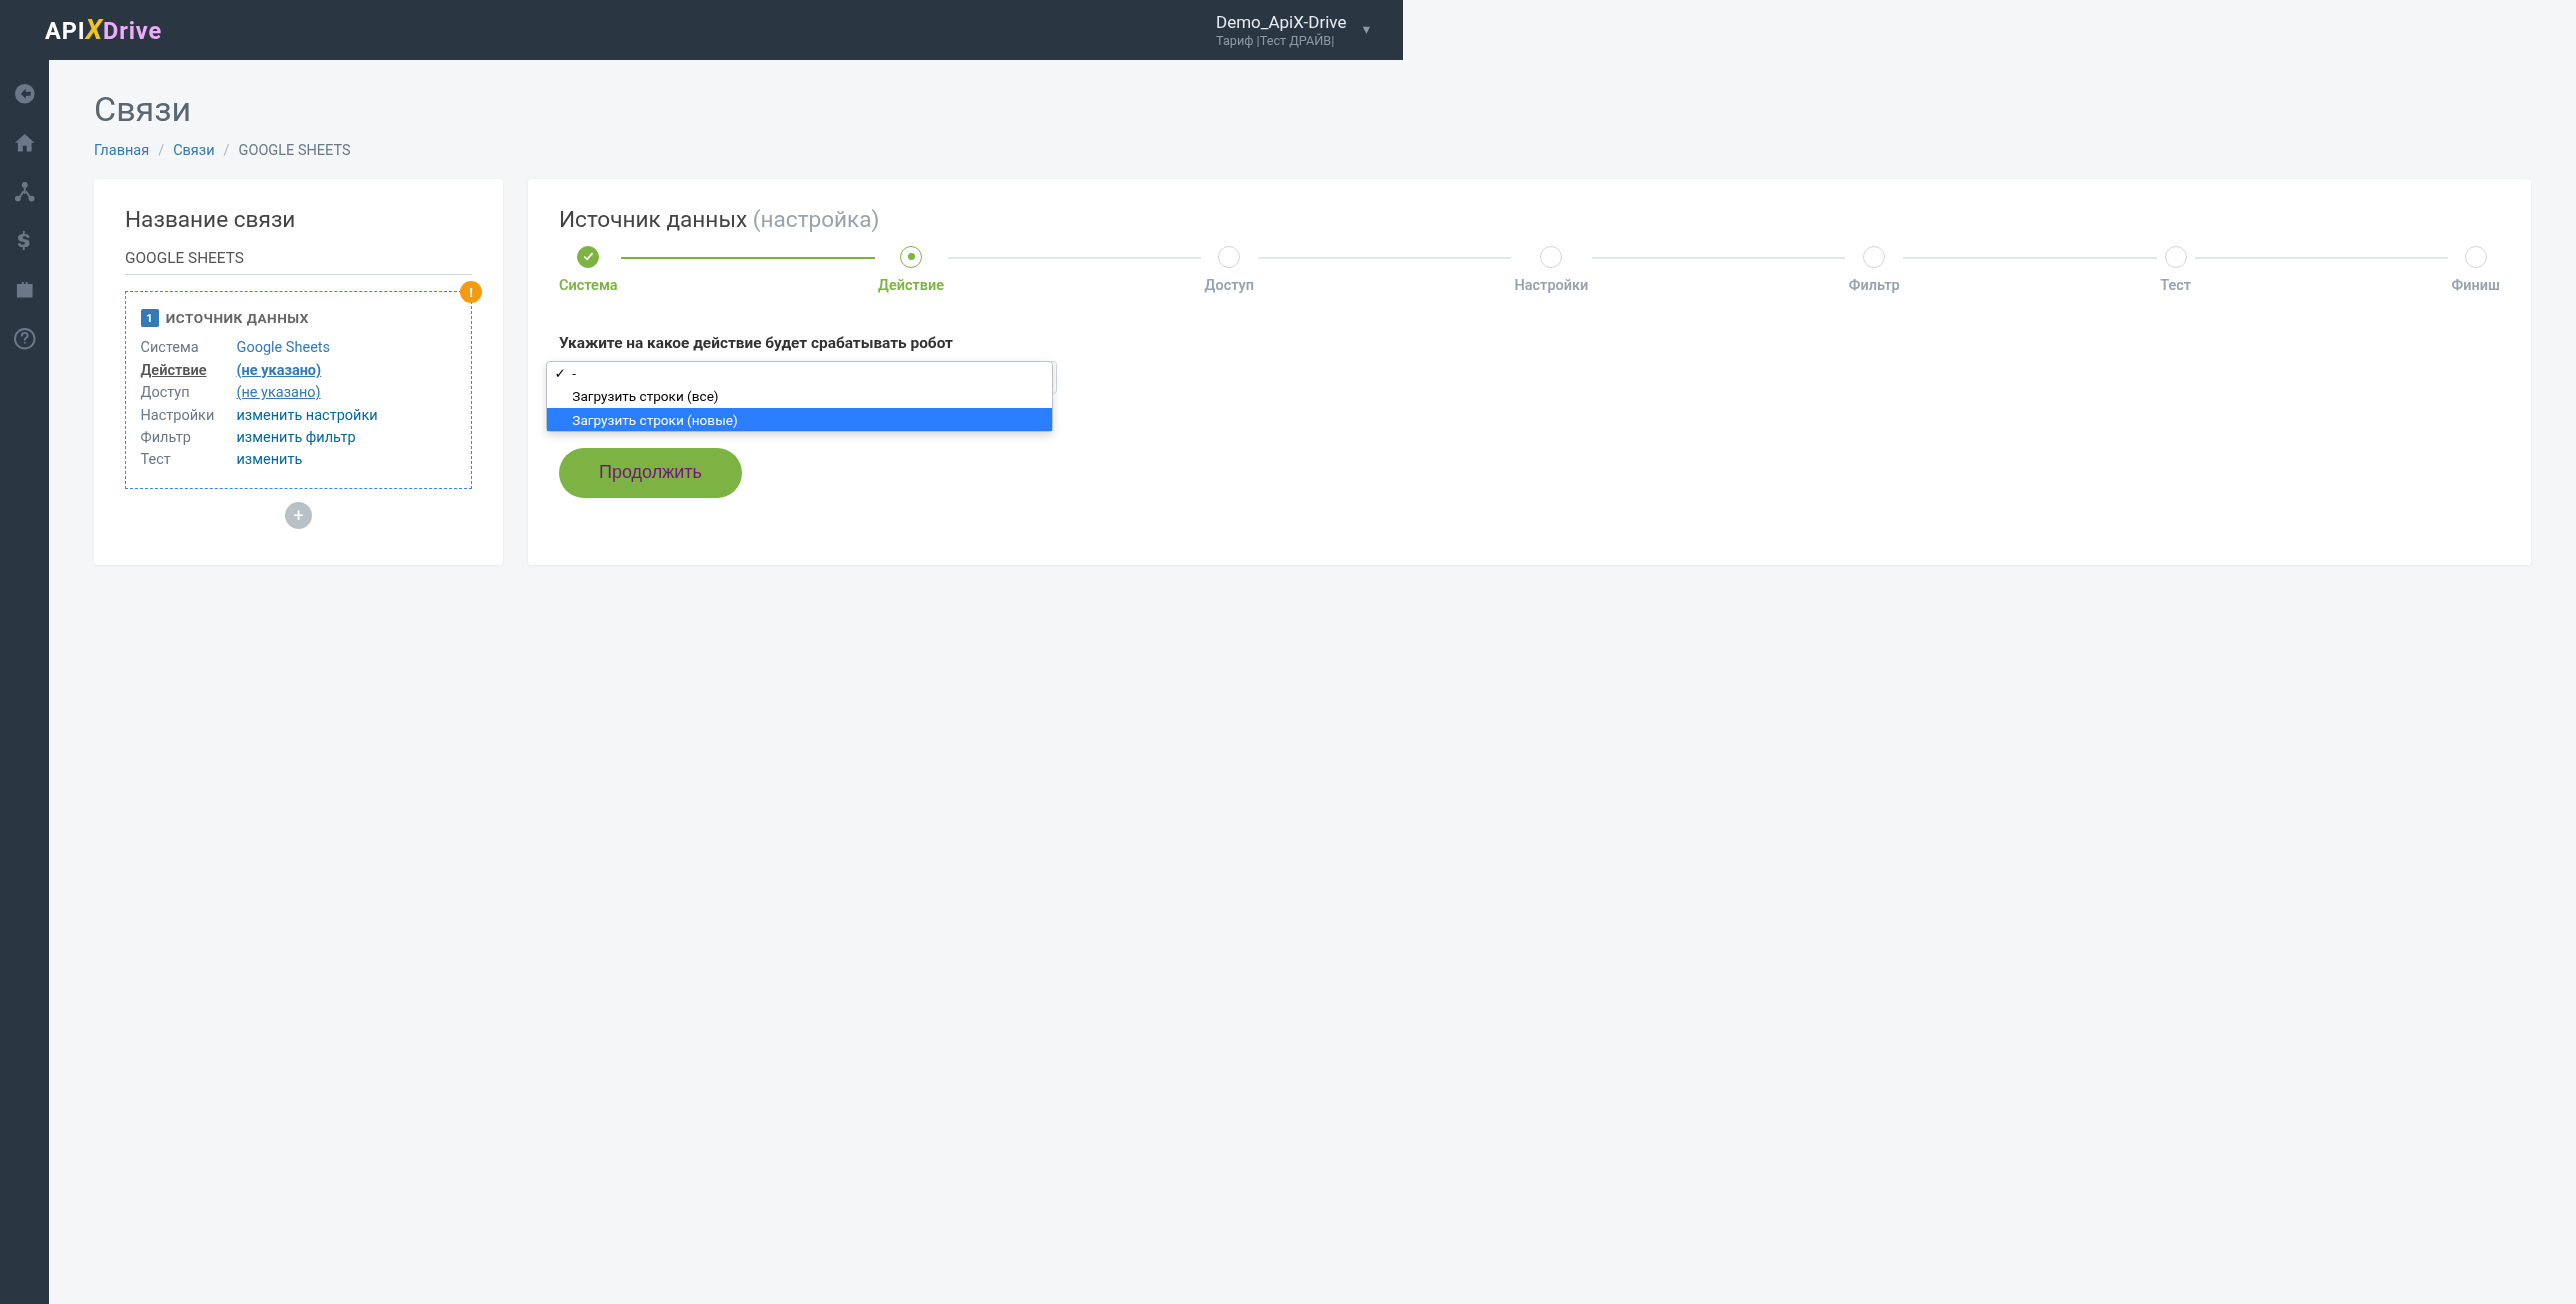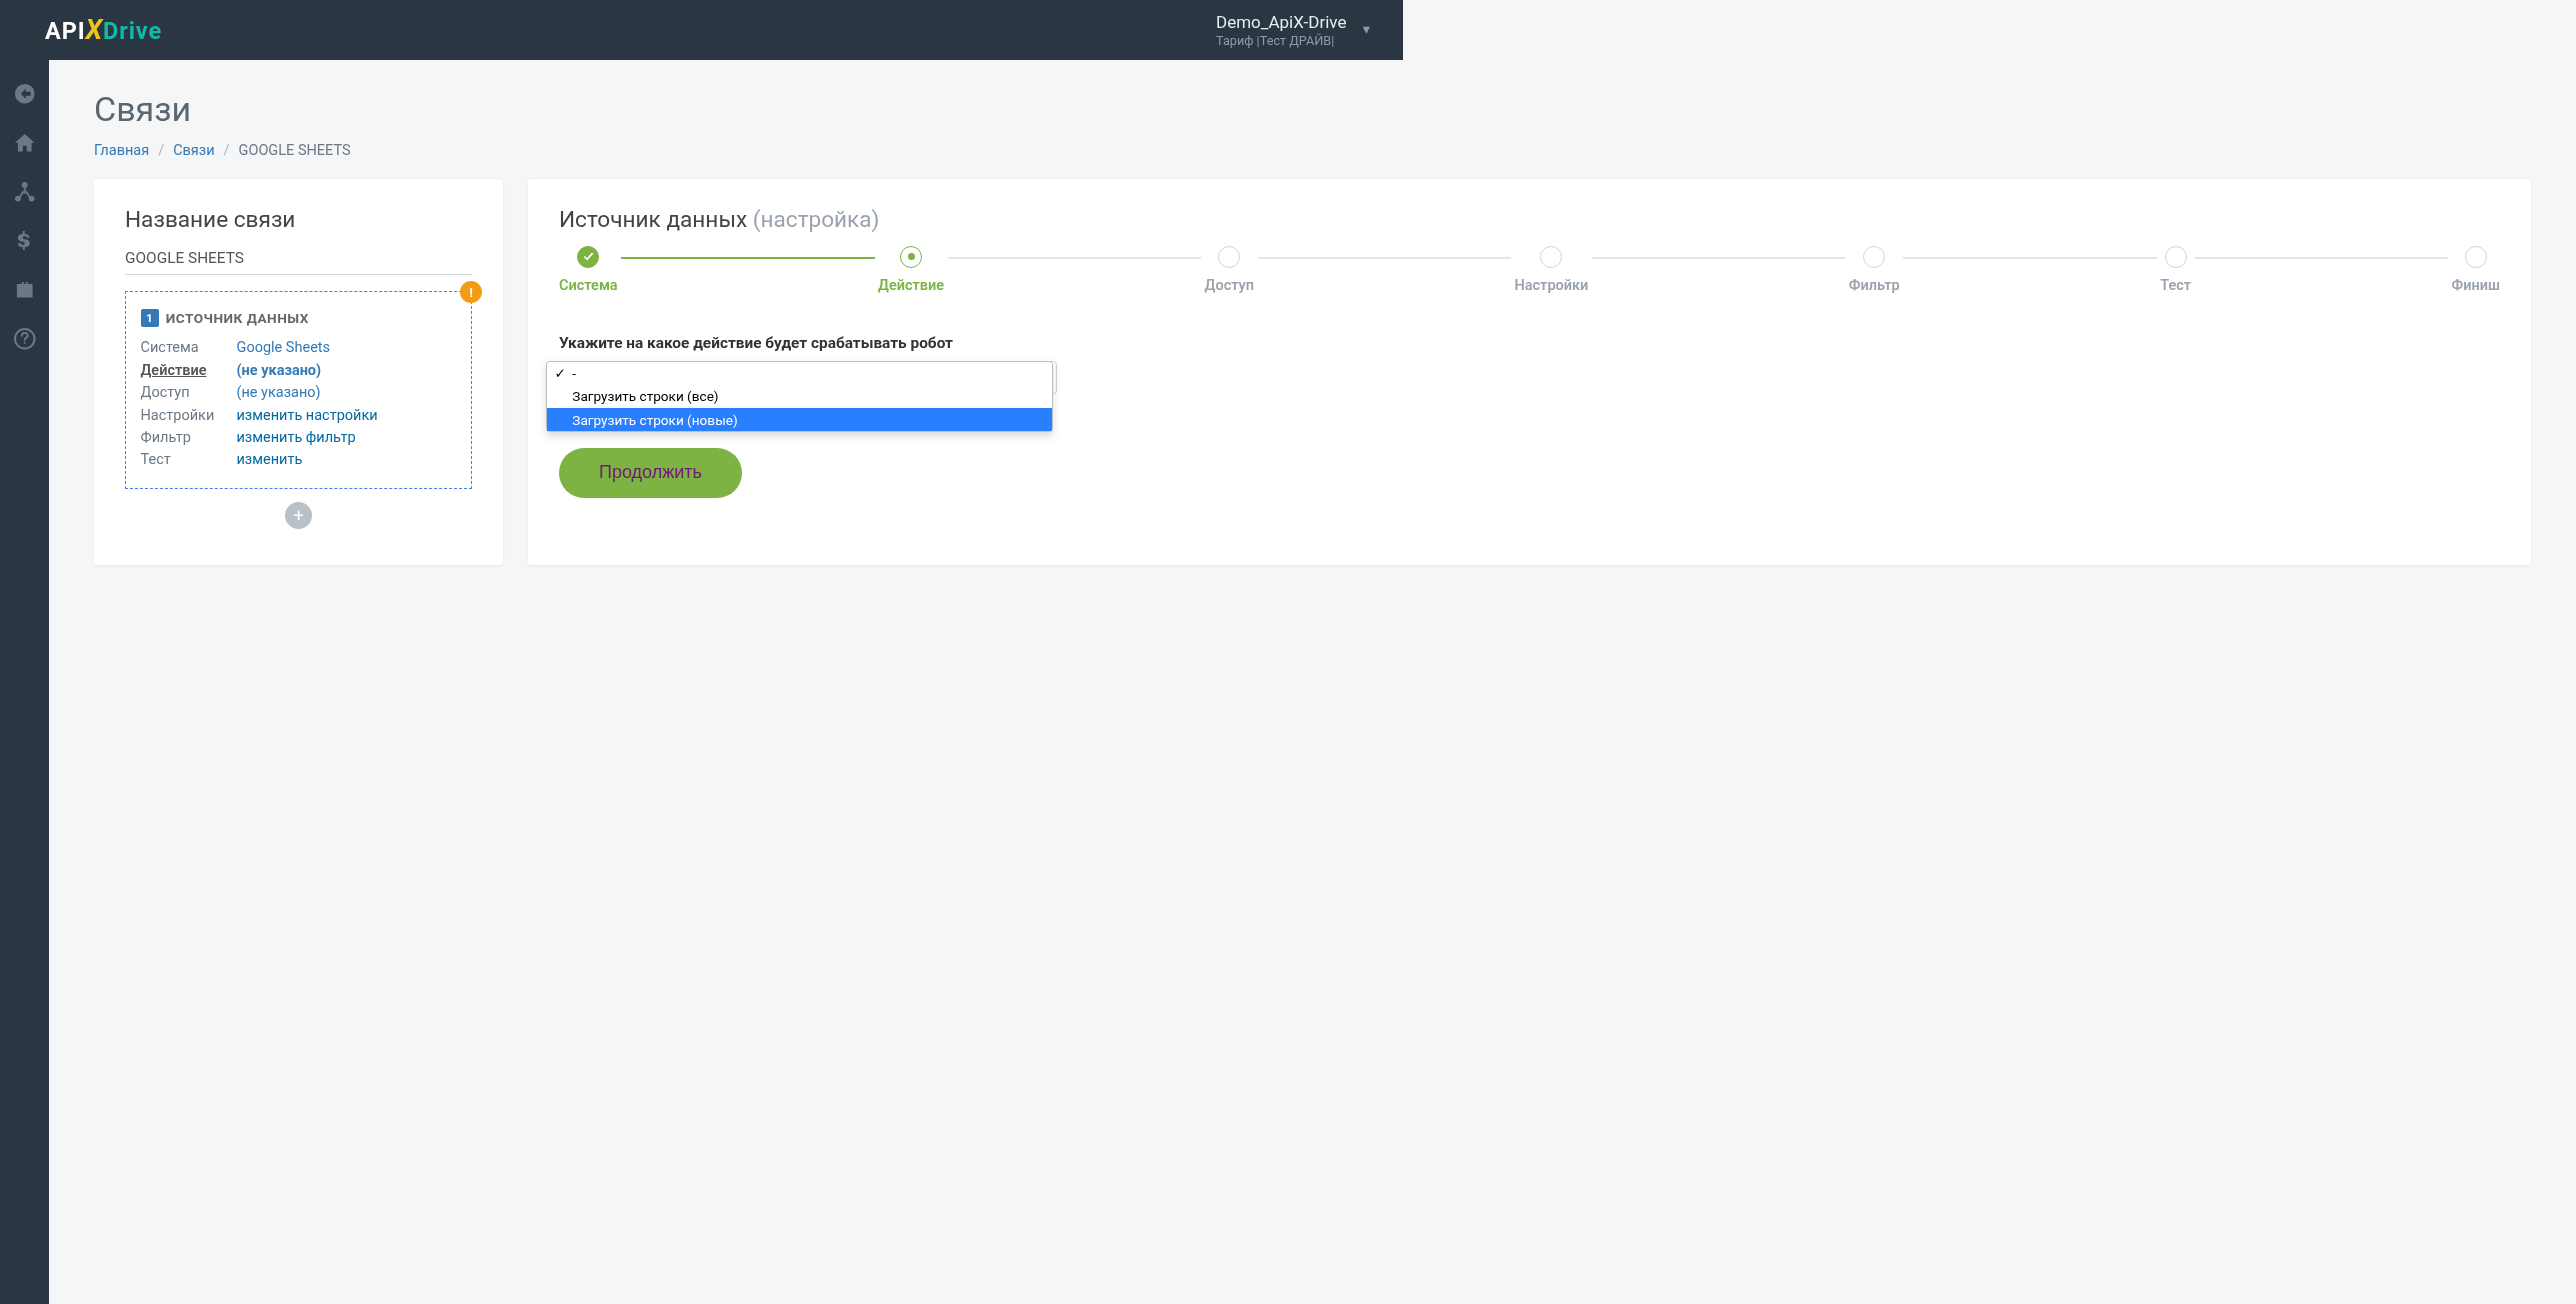--- a/index.html
+++ b/index.html
@@ -4,21 +4,21 @@
 <style>
 * { margin: 0; padding: 0; box-sizing: border-box; }
 body { font-family: -apple-system, BlinkMacSystemFont, "Segoe UI", Roboto, Arial, sans-serif; background: #f4f6f8; width: 1403px; height: 710px; overflow: hidden; }
 
 
 .header { height: 60px; background: #2b3643; display: flex; align-items: center; }
 .logo { width: 284px; padding-left: 45px; display: flex; align-items: center; }
 .logo-text { font-size: 23.5px; font-weight: 700; color: #fff; letter-spacing: 0.9px; }
 .logo-text .api { color: #fff; }
 .logo-text .x { color: #f0c419; font-size: 27px; font-style: italic; }
-.logo-text .drive { color: #14b8a6; margin-top: 48px; }
+.logo-text .drive { color: #f0abfc; margin-top: 48px; }
 .status-pill { background: #323c49; height: 60px; display: flex; align-items: center; padding: 0 22px; }
 .status-check { width: 20px; height: 20px; background: #7cb342; border-radius: 50%; display: flex; align-items: center; justify-content: center; margin-right: 12.7px; }
 .status-check svg { width: 11px; height: 11px; }
 .status-text { color: #c8d0da; font-size: 14.5px; }
 .header-right { margin-left: auto; display: flex; align-items: center; padding-right: 33px; }
 .user-block { text-align: left; margin-right: 16.3px; }
 .user-name { color: #e6ecf2; font-size: 17px; }
 .user-tariff { color: #8e9aa8; font-size: 12.7px; margin-top: 1.8px; }
 .chevron-down { color: #8e9aa8; }
 
@@ -44,21 +44,21 @@
 
 .source-box { position: relative; border: 1.8px dashed #3b82f6; padding: 16.3px 14.5px 14.5px; }
 .alert-badge { position: absolute; top: -11px; right: -11px; width: 22px; height: 22px; background: #f39c12; border-radius: 50%; display: flex; align-items: center; justify-content: center; color: #fff; font-weight: 700; font-size: 13.6px; }
 .source-title { display: flex; align-items: center; margin-bottom: 12.7px; }
 .num-badge { width: 18px; height: 18px; background: #337ab7; color: #fff; font-size: 11.8px; font-weight: 700; display: flex; align-items: center; justify-content: center; margin-right: 7.2px; border-radius: 1.8px; }
 .source-title-text { font-size: 13.6px; font-weight: 700; color: #666; letter-spacing: 0.5px; }
 .src-row { display: flex; font-size: 14.5px; margin-bottom: 5.4px; }
 .src-label { width: 96px; color: #6b7886; }
 .src-label.active { text-decoration: underline; color: #555; font-weight: 600; }
 .src-val { color: #337ab7; }
-.src-val.unspec { }
+.src-val.unspec { text-decoration: underline; }
 .src-val.unspec.active { font-weight: 700; }
 .src-val.muted { color: #0369a1; }
 .add-btn { width: 27px; height: 27px; background: #b8c0c8; border-radius: 50%; color: #fff; display: flex; align-items: center; justify-content: center; margin: 12.7px auto 0; font-size: 18px; cursor: pointer; }
 
 
 .right-title { font-size: 22.6px; color: #444; font-weight: 400; margin-bottom: 13px; }
 .right-title .sub { color: #9aa3ad; }
 
 .stepper { display: flex; align-items: center; margin-bottom: 40px; }
 .step { display: flex; flex-direction: column; align-items: center; position: relative; }

